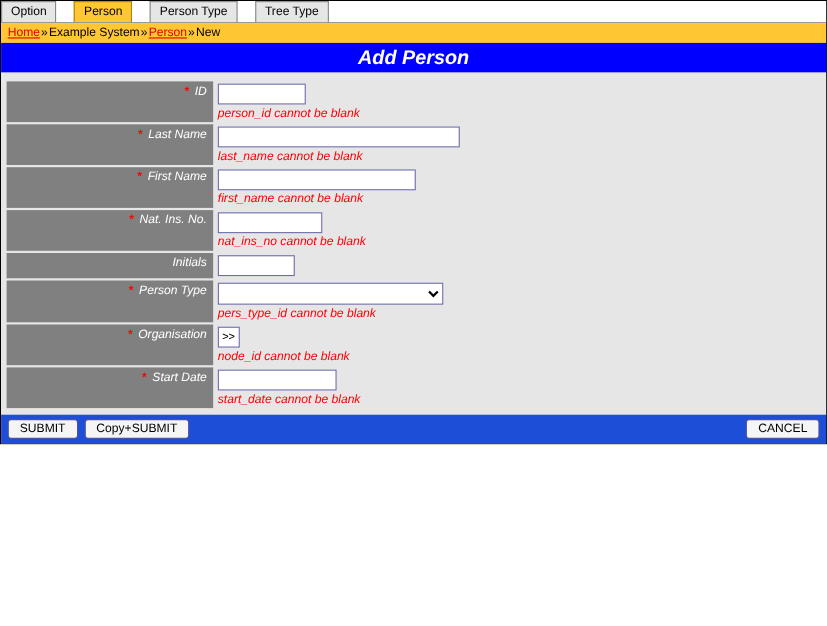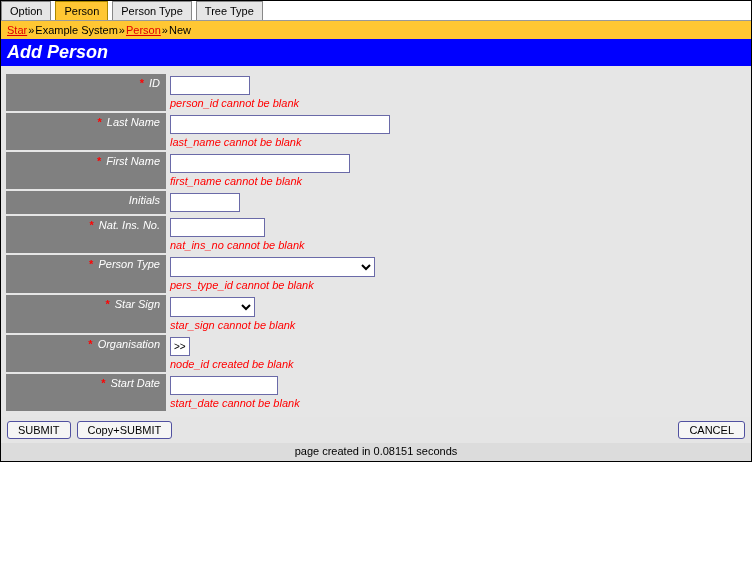--- a/index.html
+++ b/index.html
@@ -17,21 +17,21 @@
   .tabs {
     display: flex;
     background: #fff;
     border-bottom: 1px solid #999;
   }
   .tab {
     padding: 3px 8px;
     border: 1px solid #888;
     border-bottom: none;
     background: #e6e6e6;
-    margin-right: 4px;
+    margin-right: 16px;
     cursor: pointer;
     font-size: 11px;
   }
   .tab.active {
     background: #ffc733;
     border-color: #aa8800;
   }
   .breadcrumb {
     background: #ffc733;
     padding: 3px 6px;
@@ -49,39 +49,40 @@
     color: #000;
   }
   .title-bar {
     background: #0000ff;
     color: #fff;
     font-weight: bold;
     font-style: italic;
     font-size: 18px;
     padding: 3px 6px;
     font-family: Verdana, Arial, sans-serif;
+    text-align: center;
   }
   .form-area {
     background: #e6e6e6;
     padding: 6px 5px 4px 5px;
   }
   table.form {
     width: 100%;
     border-collapse: separate;
     border-spacing: 0 2px;
   }
   table.form td.label {
     background: #808080;
     color: #fff;
     font-style: italic;
     font-weight: normal;
     text-align: right;
     vertical-align: top;
     padding: 3px 6px 3px 4px;
-    width: 160px;
+    width: 188px;
     height: 20px;
     font-size: 11px;
   }
   table.form td.label .req {
     color: #ff0000;
     font-style: normal;
     margin-right: 2px;
     font-weight: bold;
   }
   table.form td.field {
@@ -112,21 +113,21 @@
   .popup-btn {
     border: 1px solid #6a6aa8;
     background: #fff;
     font-size: 10px;
     padding: 1px 3px;
     cursor: pointer;
     height: 19px;
     line-height: 14px;
   }
   .buttons {
-    background: #e5e5e5;
+    background: #1d4ed8;
     padding: 4px 6px;
     display: flex;
     align-items: center;
     justify-content: flex-end;
   }
   .btn {
     border: 1px solid #5050a0;
     background: #f5f5f5;
     border-radius: 3px;
     padding: 2px 10px;
@@ -158,21 +159,21 @@
 <div class="app">
 
   <div class="tabs">
     <div class="tab">Option</div>
     <div class="tab active">Person</div>
     <div class="tab">Person Type</div>
     <div class="tab">Tree Type</div>
   </div>
 
   <div class="breadcrumb">
-    <a href="#">Star</a><span class="sep">»</span><span class="plain">Example System</span><span class="sep">»</span><a href="#">Person</a><span class="sep">»</span><span class="plain">New</span>
+    <a href="#">Home</a><span class="sep">»</span><span class="plain">Example System</span><span class="sep">»</span><a href="#">Person</a><span class="sep">»</span><span class="plain">New</span>
   </div>
 
   <div class="title-bar">Add Person</div>
 
   <div class="form-area">
     <table class="form">
       <tbody>
           <tr>
         <td class="label"><span class="req">*</span> <span>ID</span></td>
         <td class="field">
@@ -188,51 +189,44 @@
         </td>
       </tr>
       <tr>
         <td class="label"><span class="req">*</span> <span>First Name</span></td>
         <td class="field">
           <input type="text" class="w180" style="">
           <span class="err">first_name cannot be blank</span>
         </td>
       </tr>
       <tr>
-        <td class="label"><span>Initials</span></td>
-        <td class="field">
-          <input type="text" class="w70" style="">
-        </td>
-      </tr>
-      <tr>
         <td class="label"><span class="req">*</span> <span>Nat. Ins. No.</span></td>
         <td class="field">
           <input type="text" class="w95" style="">
           <span class="err">nat_ins_no cannot be blank</span>
         </td>
       </tr>
       <tr>
+        <td class="label"><span>Initials</span></td>
+        <td class="field">
+          <input type="text" class="w70" style="">
+        </td>
+      </tr>
+      <tr>
         <td class="label"><span class="req">*</span> <span>Person Type</span></td>
         <td class="field">
           <select class="w205"><option></option></select>
           <span class="err">pers_type_id cannot be blank</span>
         </td>
       </tr>
       <tr>
-        <td class="label"><span class="req">*</span> <span>Star Sign</span></td>
-        <td class="field">
-          <select class="w85"><option></option></select>
-          <span class="err">star_sign cannot be blank</span>
-        </td>
-      </tr>
-      <tr>
         <td class="label"><span class="req">*</span> <span>Organisation</span></td>
         <td class="field">
           <button class="popup-btn">&gt;&gt;</button>
-          <span class="err">node_id created be blank</span>
+          <span class="err">node_id cannot be blank</span>
         </td>
       </tr>
       <tr>
         <td class="label"><span class="req">*</span> <span>Start Date</span></td>
         <td class="field">
           <input type="text" class="w108" style="">
           <span class="err">start_date cannot be blank</span>
         </td>
       </tr>
     </tbody>
@@ -240,15 +234,14 @@
   </div>
 
   <div class="buttons">
     <button class="btn">SUBMIT</button>
     <span style="width:6px;display:inline-block"></span>
     <button class="btn">Copy+SUBMIT</button>
     <span class="spacer"></span>
     <button class="btn">CANCEL</button>
   </div>
 
-  <div class="footer">page created in 0.08151 seconds</div>
 
 </div>
 
 </body></html>

